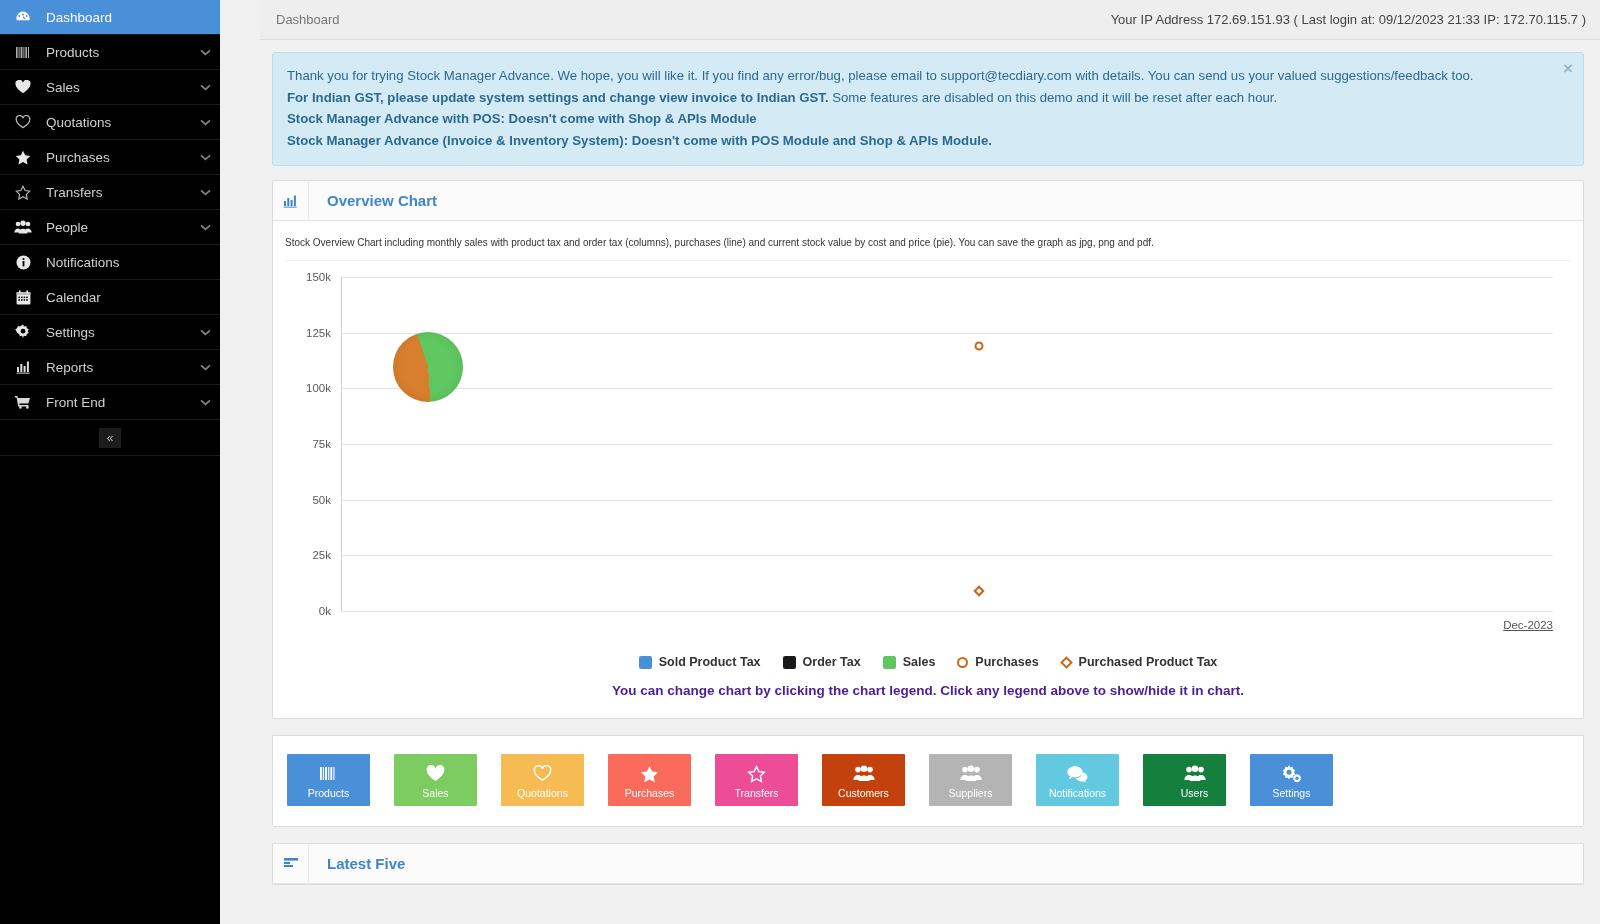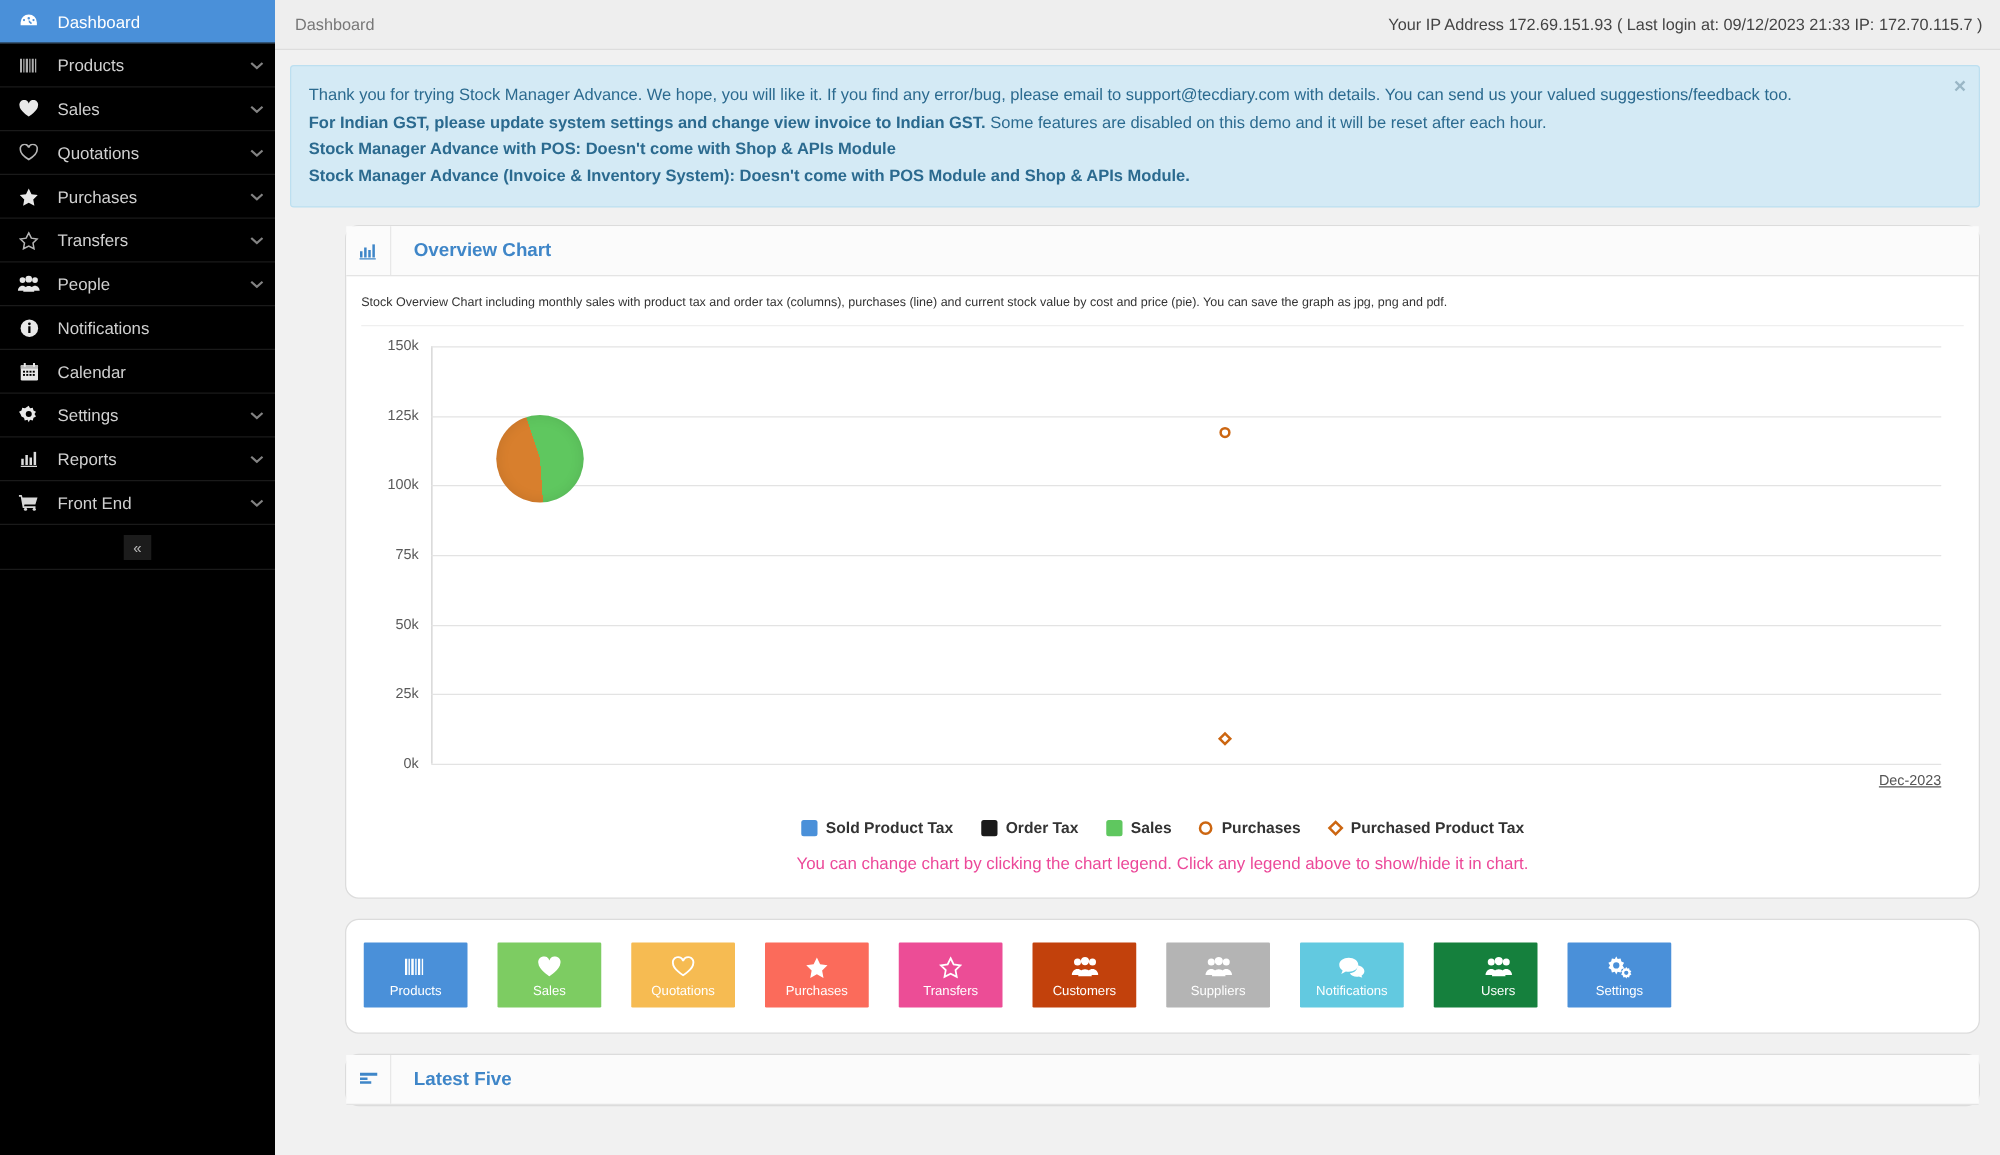--- a/index.html
+++ b/index.html
@@ -2,21 +2,21 @@
 <html><head>
 <meta charset="utf-8">
 <style>
   * { box-sizing: border-box; margin: 0; padding: 0; }
   html, body {
     width: 1600px; height: 924px;
     font-family: "Liberation Sans", sans-serif;
     background: #f1f1f1;
     overflow: hidden;
   }
-  .app { position: relative; width: 1600px; height: 924px; display: flex; }
+  .app { position: relative; width: 1600px; height: 924px; display: flex; gap: 40px; }
 
   
   .sidebar {
     width: 220px; min-width: 220px; height: 924px;
     background: #000000;
     overflow: hidden;
     position: relative;
   }
   .side-item {
     height: 35px;
@@ -83,23 +83,22 @@
   .alert-close {
     position: absolute; top: 7px; right: 10px;
     font-size: 17px; color: #9ab7c6; cursor: pointer; line-height: 1;
     font-weight: bold;
   }
 
   
   .panel {
     background: #ffffff;
     border: 1px solid #dcdcdc;
-    border-radius: 11px;
+    border-radius: 1px;
     margin-bottom: 16px;
-    margin-left: 44px;
   }
   .panel-head {
     height: 40px;
     display: flex; align-items: stretch;
     border-bottom: 1px solid #e4e4e4;
     background: #fbfbfb;
   }
   .panel-head .ph-ico {
     width: 36px; min-width: 36px;
     display: flex; align-items: center; justify-content: center;
@@ -167,22 +166,23 @@
   .lg-swatch { width: 13px; height: 13px; border-radius: 2px; display: block; }
   .lg-circle {
     width: 11px; height: 11px; border-radius: 50%;
     border: 2px solid #cc6611; box-sizing: border-box;
   }
   .lg-diamond {
     width: 9px; height: 9px; border: 2px solid #cc6611; transform: rotate(45deg);
     box-sizing: border-box; margin: 1px;
   }
   .chart-foot {
-    text-align: center; font-size: 13.5px; color: #ec4899;
+    text-align: center; font-size: 13.5px; color: #4c1d95;
     padding: 14px 0 10px 0;
+    font-weight: bold;
   }
 
   
   .ql-body { padding: 18px 14px 20px 14px; display: flex; gap: 24px; }
   .ql-tile {
     width: 83px; height: 52px;
     display: flex; flex-direction: column;
     align-items: center; justify-content: center;
     color: #ffffff; cursor: pointer;
     border-radius: 1px;

